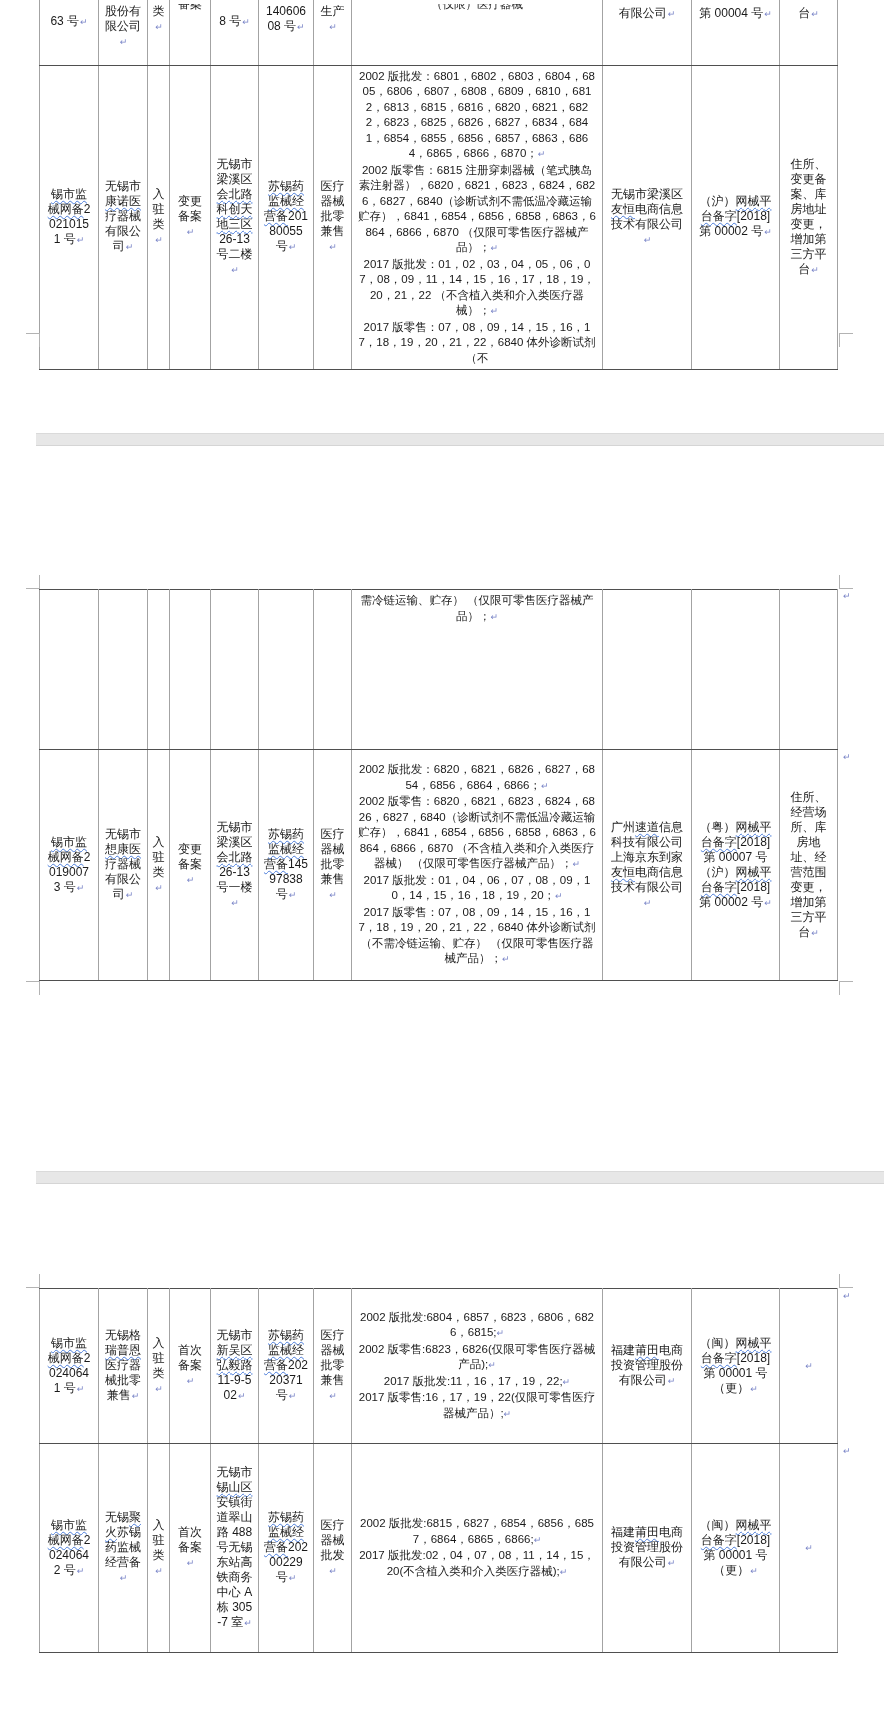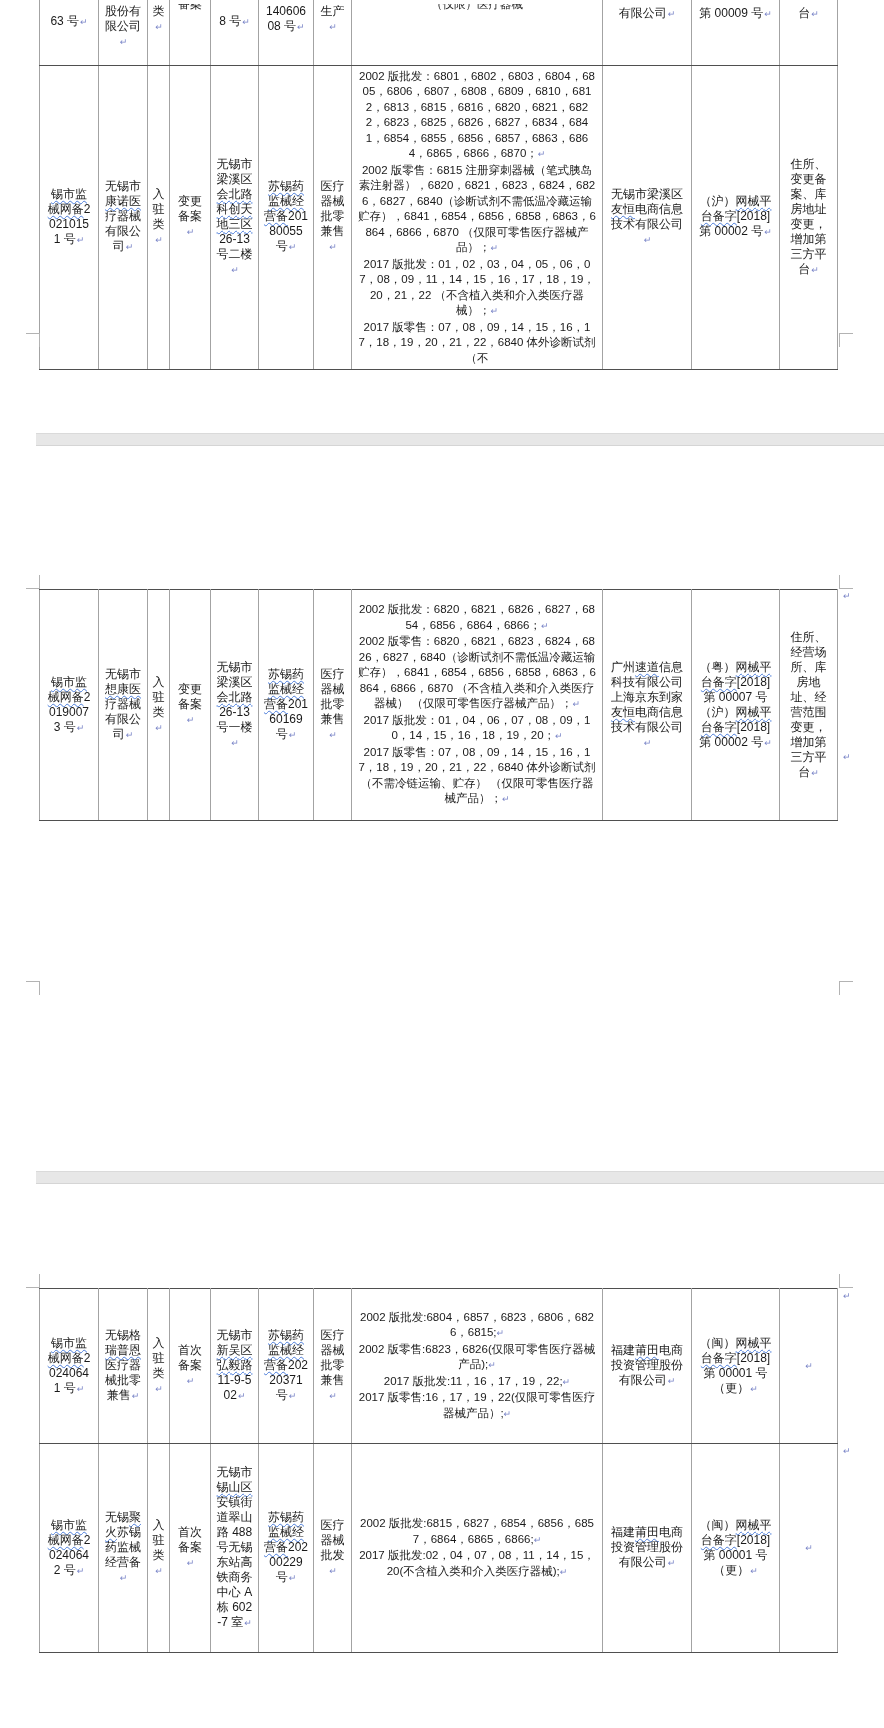--- a/index.html
+++ b/index.html
@@ -67,21 +67,21 @@
     <td>
           <div class="cuttop">
             <span>备案</span>
           </div>
         </td>
     <td class="pc pt14">8 号</td>
     <td class="pc">14060608 号</td>
     <td class="pc">生产</td>
     <td class="scope"><div class="cuttop"><span>（仅限）医疗器械</span></div></td>
     <td class="pc pt6">有限公司</td>
-    <td class="pc pt6">第 00009 号</td>
+    <td class="pc pt6">第 00004 号</td>
     <td class="pc pt6">台</td>
   </tr>
   <tr style="height:264px">
     <td class="pc"><span class="u">锡市监械网备</span><span>20210151 号</span></td>
     <td class="pc"><span>无锡市</span><span class="u">康诺医</span><span>疗器械有限公司</span></td>
     <td class="pc">入驻类</td>
     <td class="pc">变更备案</td>
     <td class="pc"><span>无锡市梁溪区</span><span class="u">会北路科创天地三区</span><span>26-13 号二楼</span></td>
     <td class="pc"><span class="u">苏锡药监械经营备</span><span>20180055 号</span></td>
     <td class="pc">医疗器械批零兼售</td>
@@ -112,27 +112,40 @@
       <col style="width:41px">
     <col style="width:48px">
       <col style="width:55px">
       <col style="width:38px">
       <col style="width:251px">
     <col style="width:89px">
       <col style="width:88px">
       <col style="width:58px">
   </colgroup>
   <tbody>
+      <tr style="height:160px">
+    <td></td>
+    <td></td>
+    <td></td>
+    <td></td>
+    <td></td>
+    <td></td>
+    <td></td>
+    <td class="scope vt">需冷链运输、贮存） （仅限可零售医疗器械产品）；<span class="lb">↵</span></td>
+    <td></td>
+    <td></td>
+    <td></td>
+  </tr>
   <tr style="height:231px">
     <td class="pc"><span class="u">锡市监械网备</span><span>20190073 号</span></td>
     <td class="pc"><span>无锡市</span><span class="u">想康医</span><span>疗器械有限公司</span></td>
     <td class="pc">入驻类</td>
     <td class="pc">变更备案</td>
     <td class="pc"><span>无锡市梁溪区</span><span class="u">会北路</span><span>26-13 号一楼</span></td>
-    <td class="pc"><span class="u">苏锡药监械经营备</span><span>20160169 号</span></td>
+    <td class="pc"><span class="u">苏锡药监械经营备</span><span>14597838 号</span></td>
     <td class="pc">医疗器械批零兼售</td>
     <td class="scope">2002 版批发：6820，6821，6826，6827，6854，6856，6864，6866；<span class="lb">↵</span>
 2002 版零售：6820，6821，6823，6824，6826，6827，6840（诊断试剂不需低温冷藏运输贮存），6841，6854，6856，6858，6863，6864，6866，6870 （不含植入类和介入类医疗器械） （仅限可零售医疗器械产品）；<span class="lb">↵</span>
 2017 版批发：01，04，06，07，08，09，10，14，15，16，18，19，20；<span class="lb">↵</span>
 2017 版零售：07，08，09，14，15，16，17，18，19，20，21，22，6840 体外诊断试剂（不需冷链运输、贮存） （仅限可零售医疗器械产品）；<span class="lb">↵</span></td>
     <td class="pc"><span>广州</span><span class="u">速道</span><span>信息科技有限公司上海京东到家</span><span class="u">友恒</span><span>电商信息技术有限公司</span></td>
     <td class="pc" style="white-space:pre-wrap"><span>（粤）</span><span class="u">网械平台备字</span><span>[2018]第 00007 号
 </span><span>（沪）</span><span class="u">网械平台备字</span><span>[2018]第 00002 号</span></td>
     <td class="pc">住所、经营场所、库房地址、经营范围变更，增加第三方平台</td>
   </tr>
@@ -176,21 +189,21 @@
 2017 版零售:16，17，19，22(仅限可零售医疗器械产品）;<span class="lb">↵</span></td>
     <td class="pc"><span>福建</span><span class="u">莆田</span><span>电商投资管理股份有限公司</span></td>
     <td class="pc"><span>（闽）</span><span class="u">网械平台备字</span><span>[2018]第 00001 号（更）</span></td>
     <td class="pc"></td>
   </tr>
   <tr style="height:209px">
     <td class="pc"><span class="u">锡市监械网备</span><span>20240642 号</span></td>
     <td class="pc"><span>无锡</span><span class="u">聚火</span><span>苏锡药监械经营备</span></td>
     <td class="pc">入驻类</td>
     <td class="pc">首次备案</td>
-    <td class="pc"><span>无锡市</span><span class="u">锡山区</span><span>安镇街道翠山路 488 号无锡东站高铁商务中心 A 栋 602-7 室</span></td>
+    <td class="pc"><span>无锡市</span><span class="u">锡山区</span><span>安镇街道翠山路 488 号无锡东站高铁商务中心 A 栋 305-7 室</span></td>
     <td class="pc"><span class="u">苏锡药监械经营备</span><span>20200229 号</span></td>
     <td class="pc">医疗器械批发</td>
     <td class="scope">2002 版批发:6815，6827，6854，6856，6857，6864，6865，6866;<span class="lb">↵</span>
 2017 版批发:02，04，07，08，11，14，15，20(不含植入类和介入类医疗器械);<span class="lb">↵</span></td>
     <td class="pc"><span>福建</span><span class="u">莆田</span><span>电商投资管理股份有限公司</span></td>
     <td class="pc"><span>（闽）</span><span class="u">网械平台备字</span><span>[2018]第 00001 号（更）</span></td>
     <td class="pc"></td>
   </tr>
 </tbody>
   </table>

